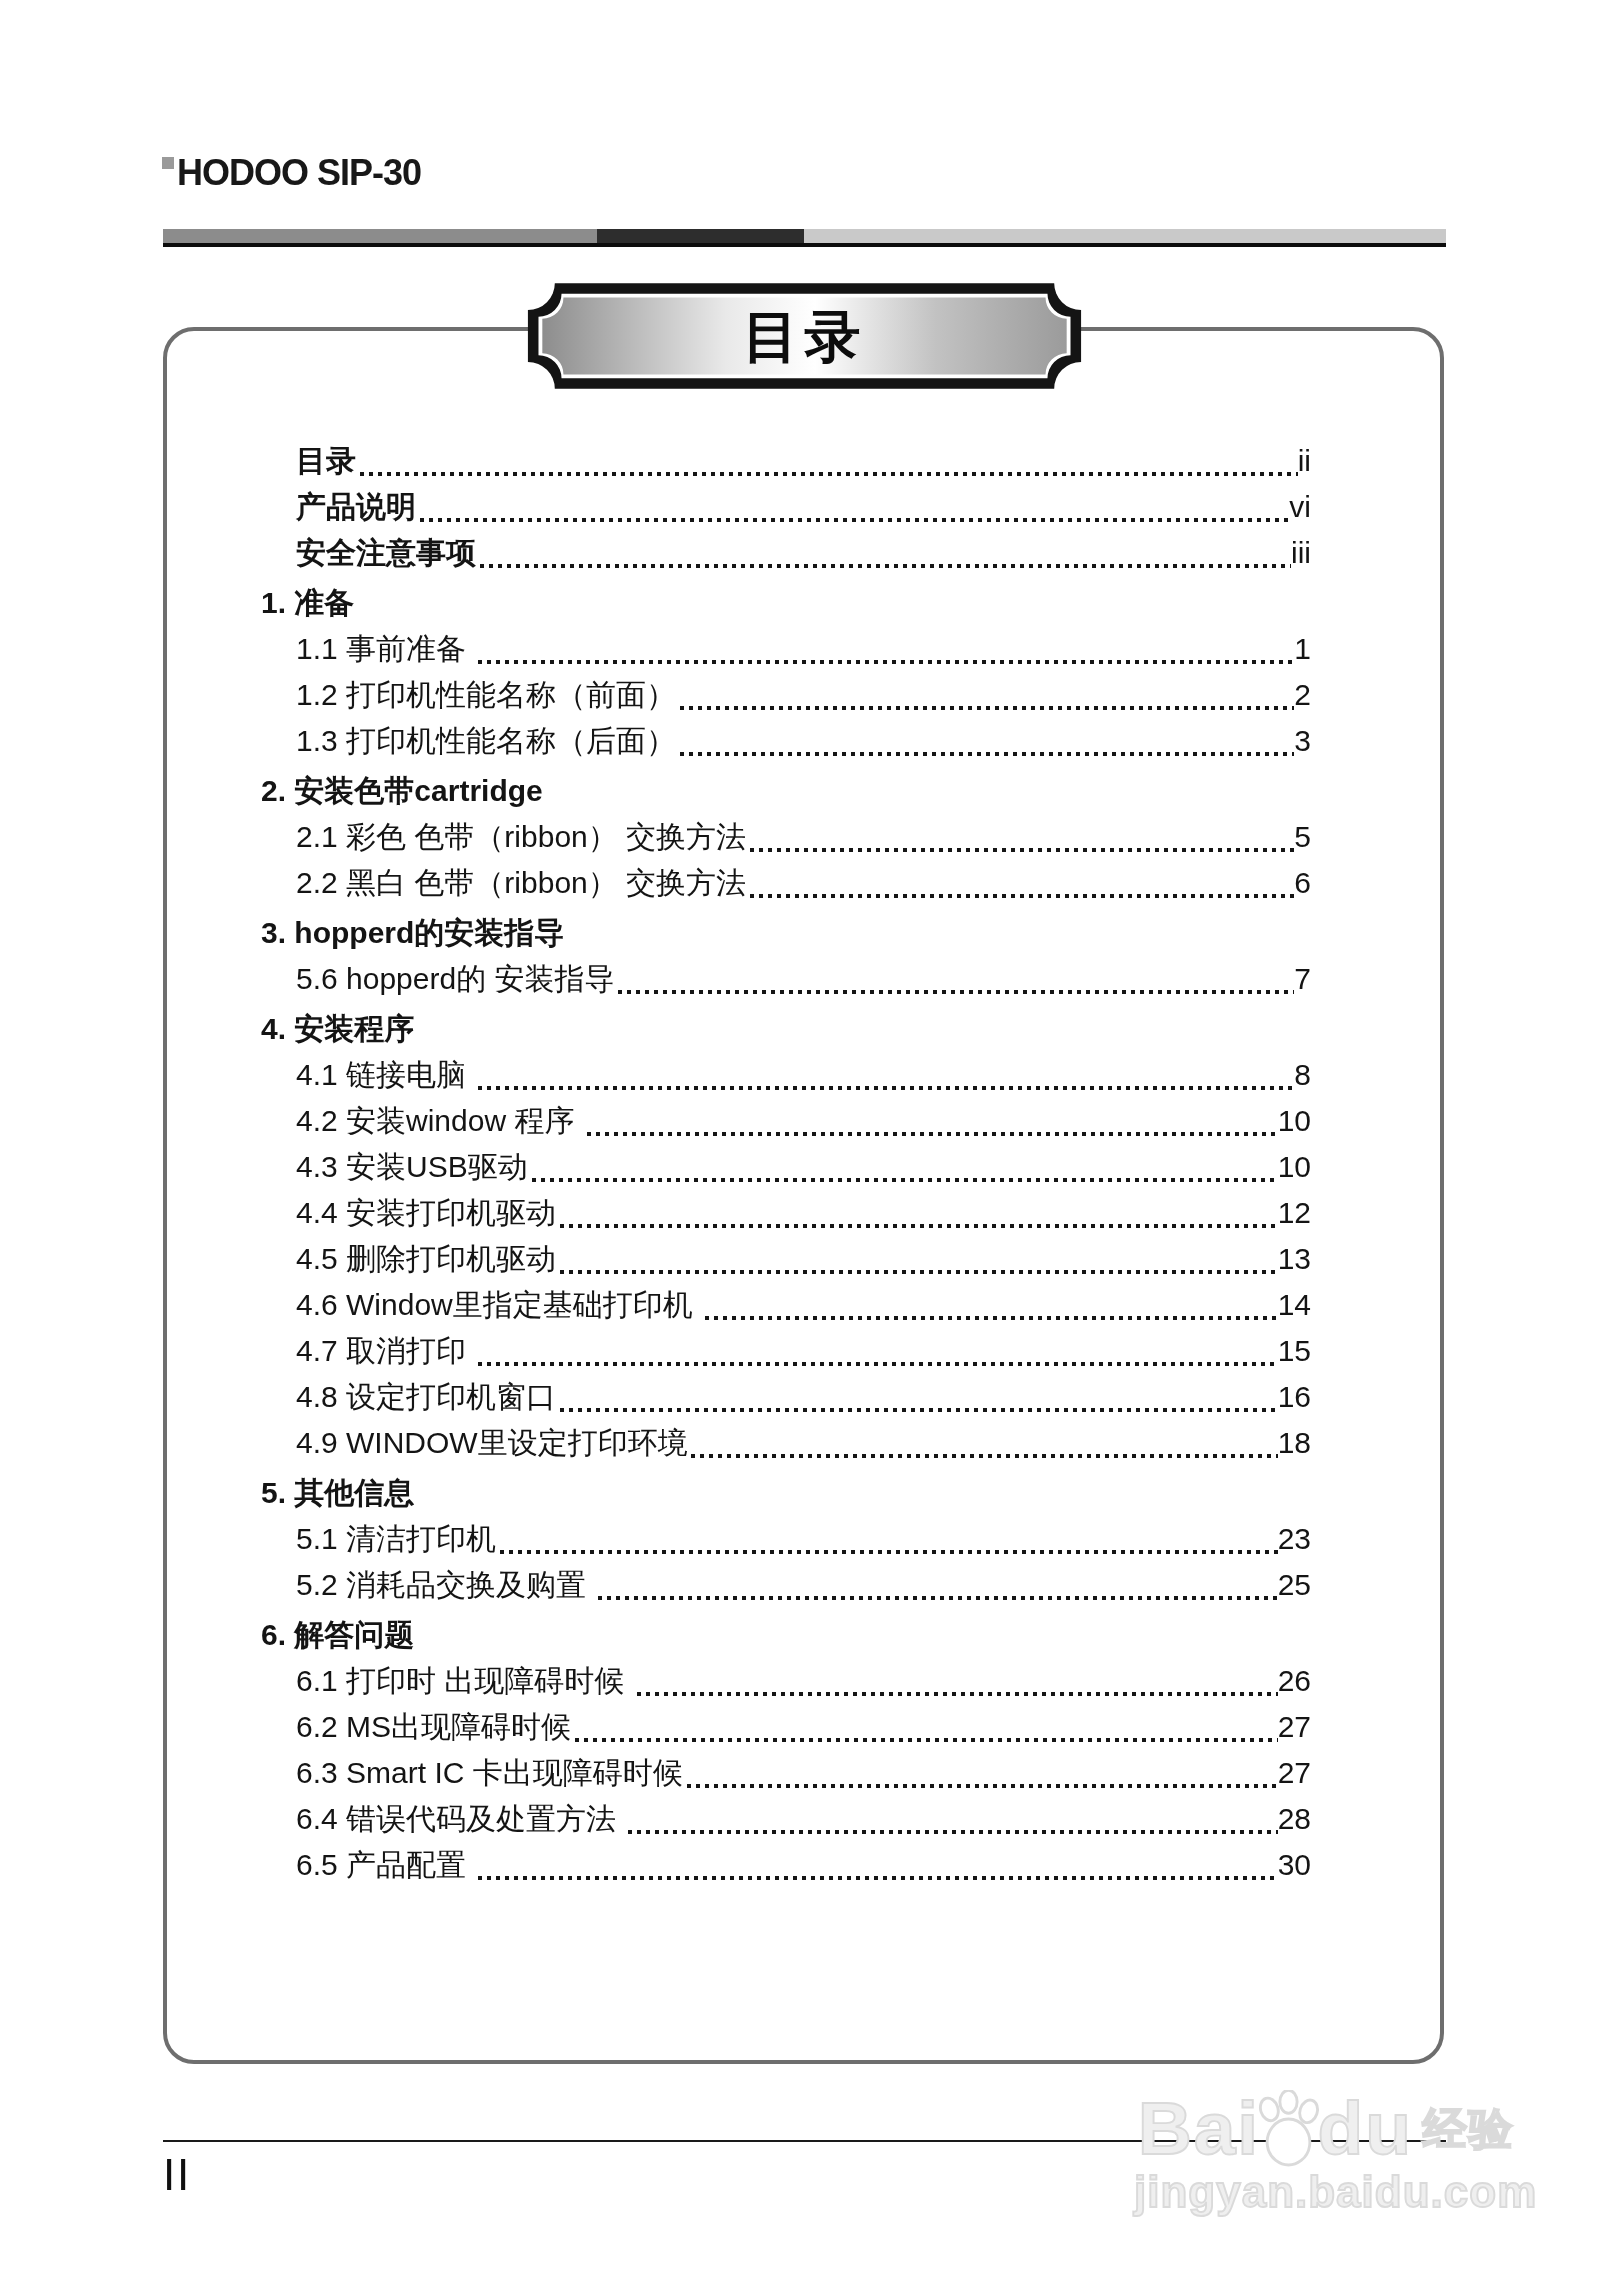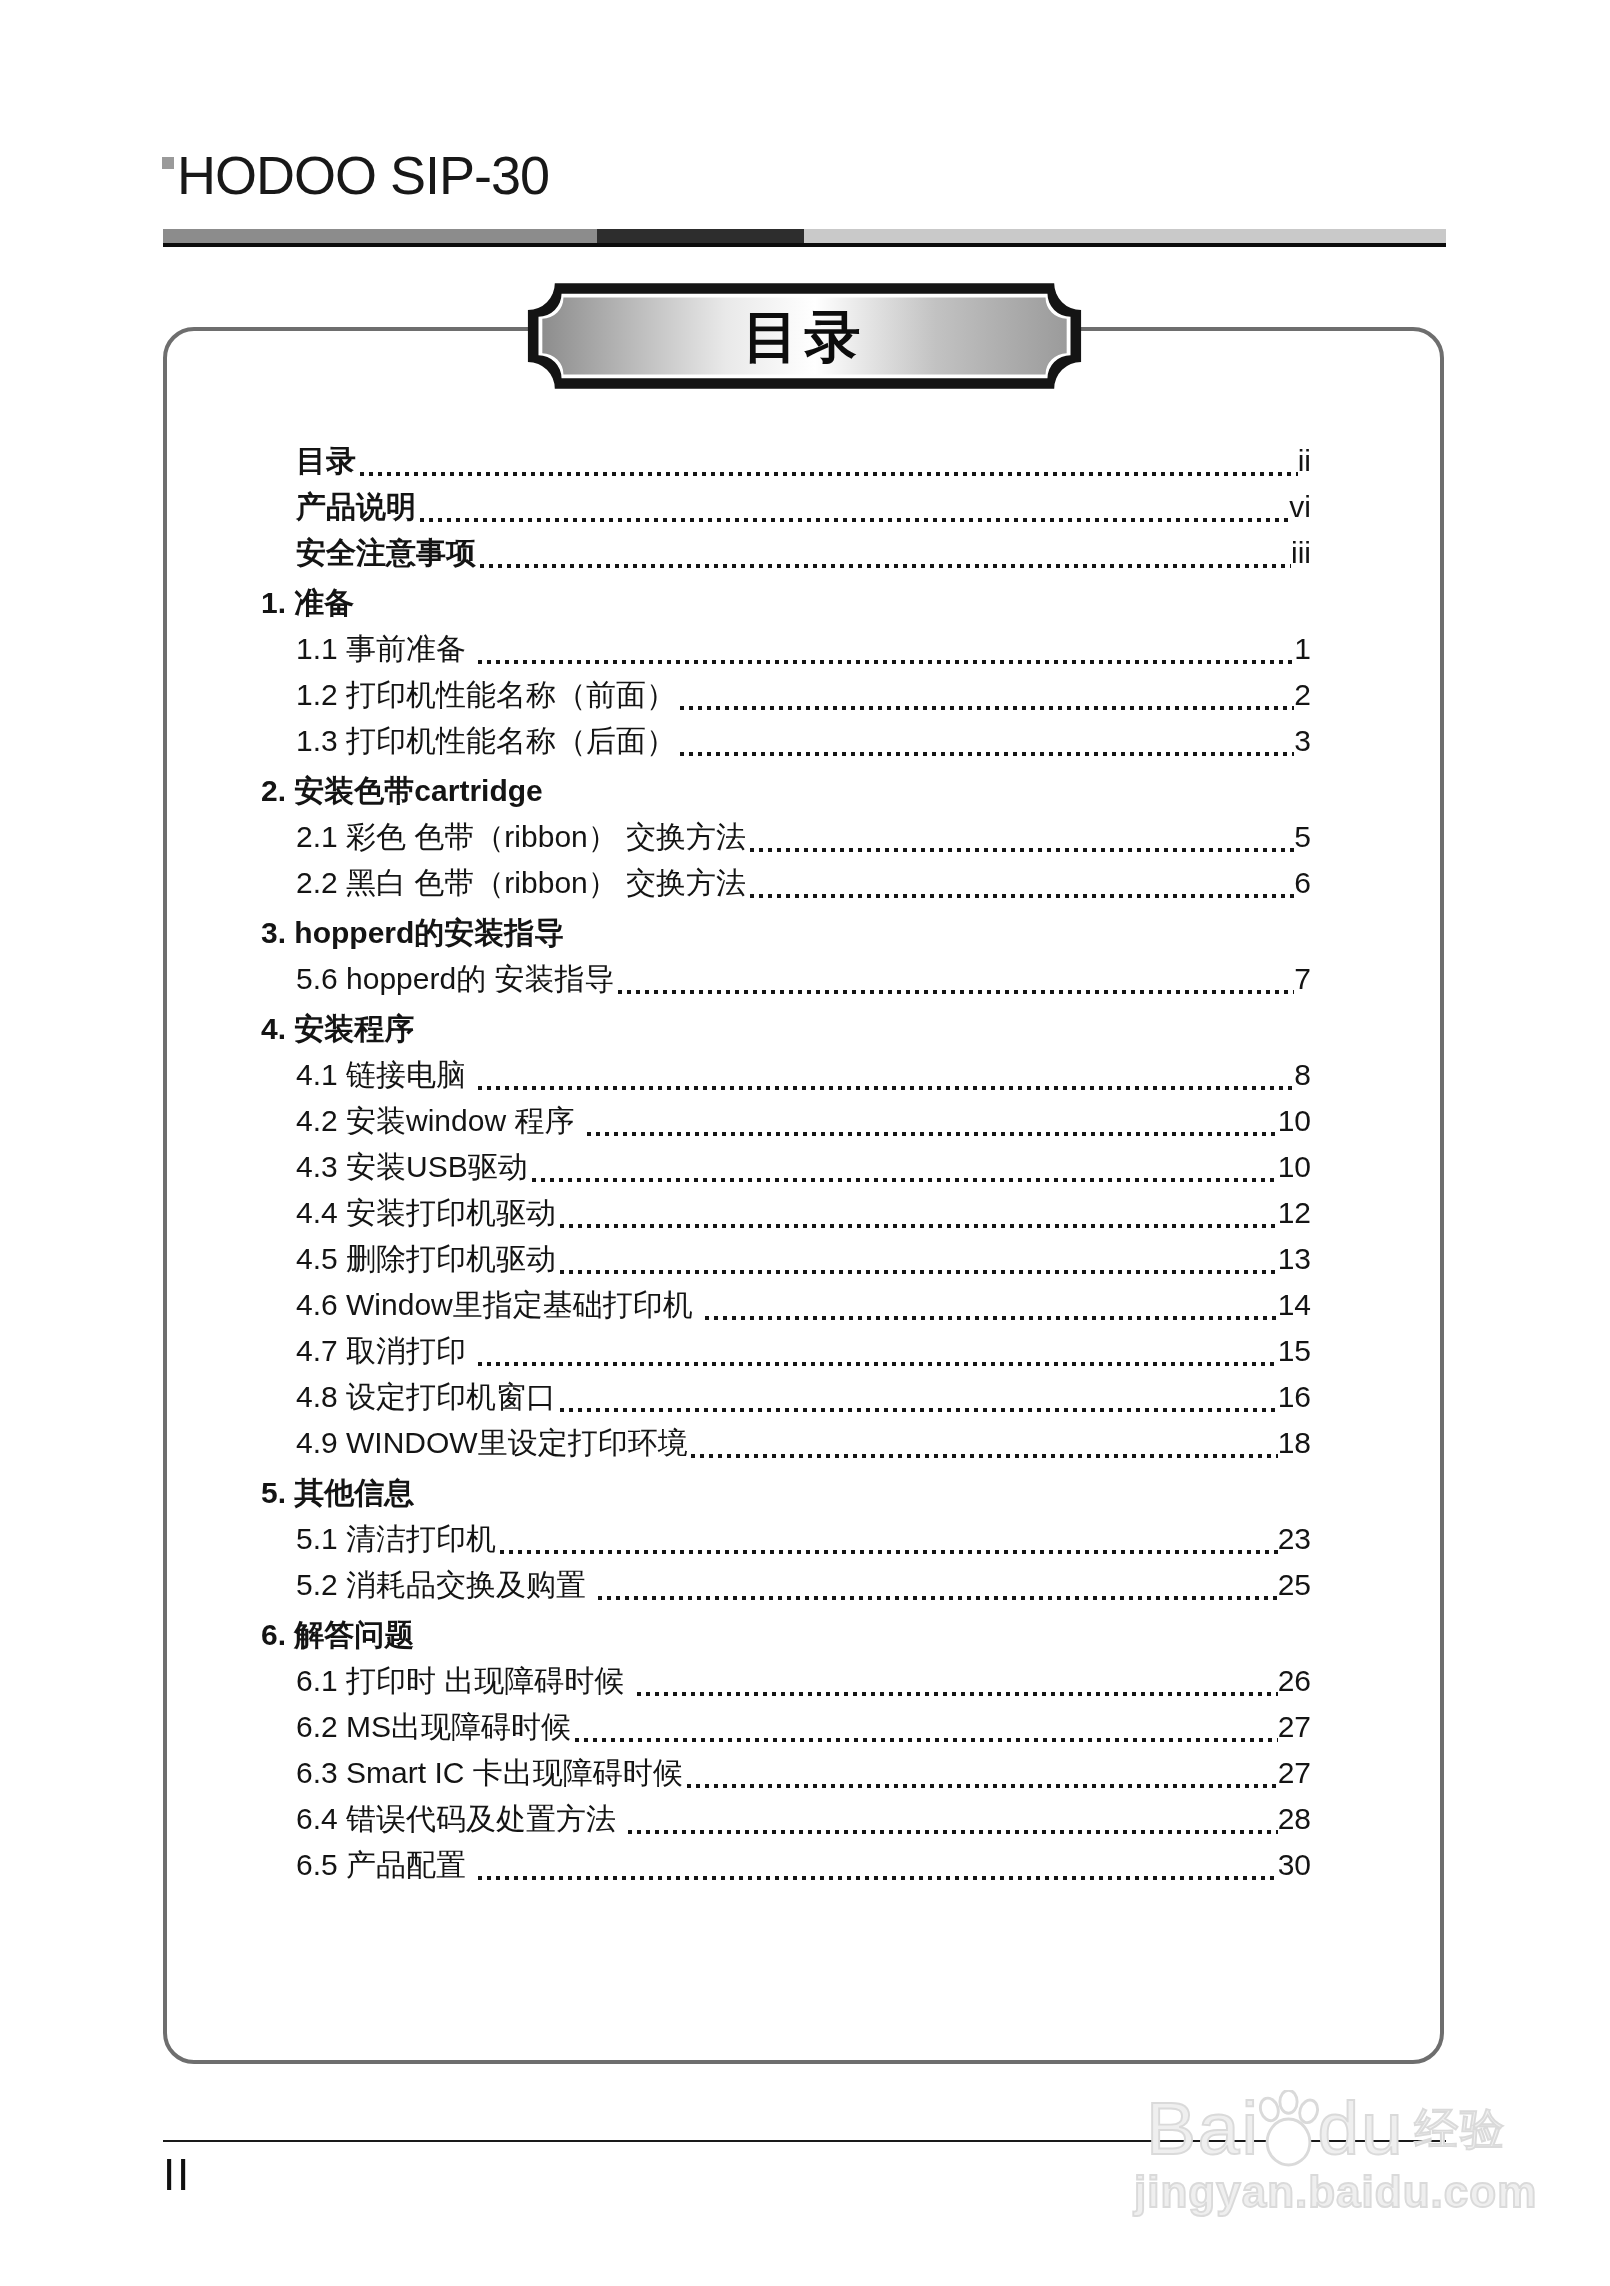--- a/index.html
+++ b/index.html
@@ -11,22 +11,22 @@
     position:relative;
     overflow:hidden;
   }
 
   
   .logo-mark {
     position:absolute; left:162px; top:157px;
     width:11.5px; height:11.5px; background:#9a9a9a;
   }
   .logo-text {
-    position:absolute; left:177px; top:144px;
-    font-size:54px; font-weight:400; letter-spacing:-1px;
+    position:absolute; left:177px; top:152px;
+    font-size:36px; font-weight:700; letter-spacing:-1px;
     color:#181818; white-space:nowrap;
   }
   .header-bar {
     position:absolute; left:163px; top:229px;
     width:1283px; height:14.4px;
     background:linear-gradient(90deg,
       #8c8c8c 0, #8c8c8c 434px,
       #2d2d2d 434px, #2d2d2d 641px,
       #c9c9c9 641px, #c9c9c9 1283px);
   }
@@ -95,21 +95,21 @@
 
   
   .watermark {
     position:absolute; left:1134px; top:2090px; width:384px;
     text-align:center;
     color:#efefef;
     -webkit-text-stroke:1.9px #dadada;
   }
   .wm-line1 {
     display:flex; align-items:flex-end; justify-content:center;
-    font-size:75px; font-weight:400; line-height:77px; letter-spacing:1.9px;
+    font-size:75px; font-weight:700; line-height:77px; letter-spacing:1.9px;
   }
   .wm-cn { font-size:44px; margin-left:9.6px; }
   .wm-paw { margin:0 -5.8px -3.8px -5.8px; }
   .wm-line2 {
     font-size:44px; font-weight:700; line-height:50px; letter-spacing:1px;
   }
 </style>
 </head>
 <body>
 

